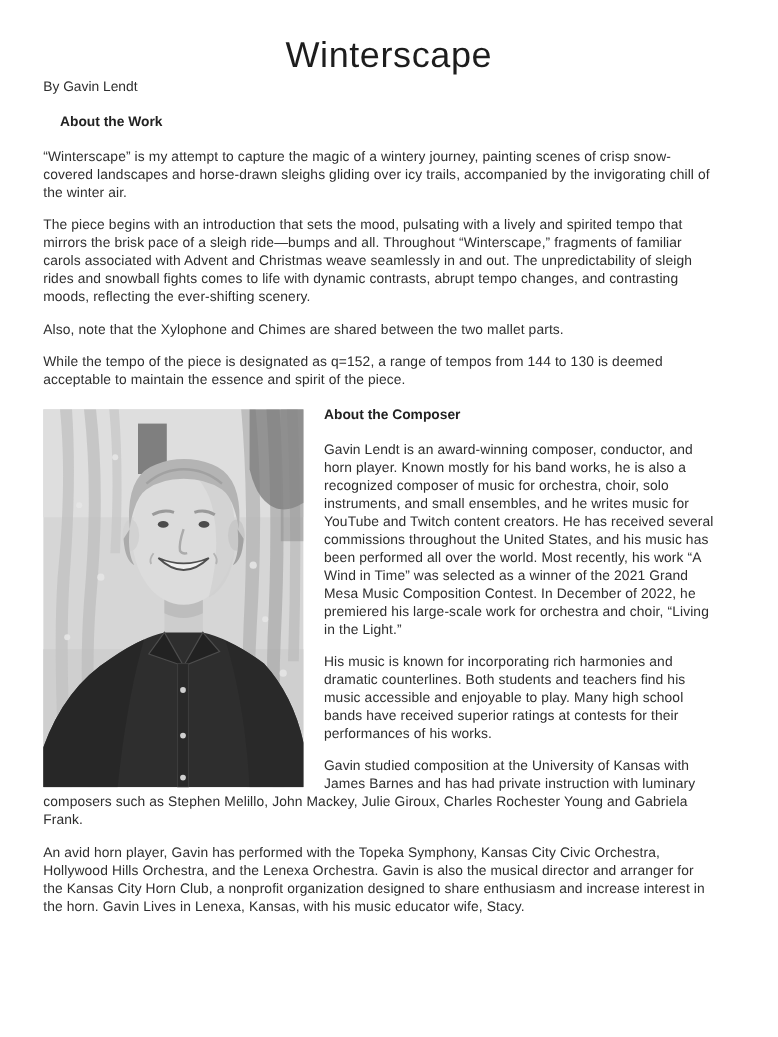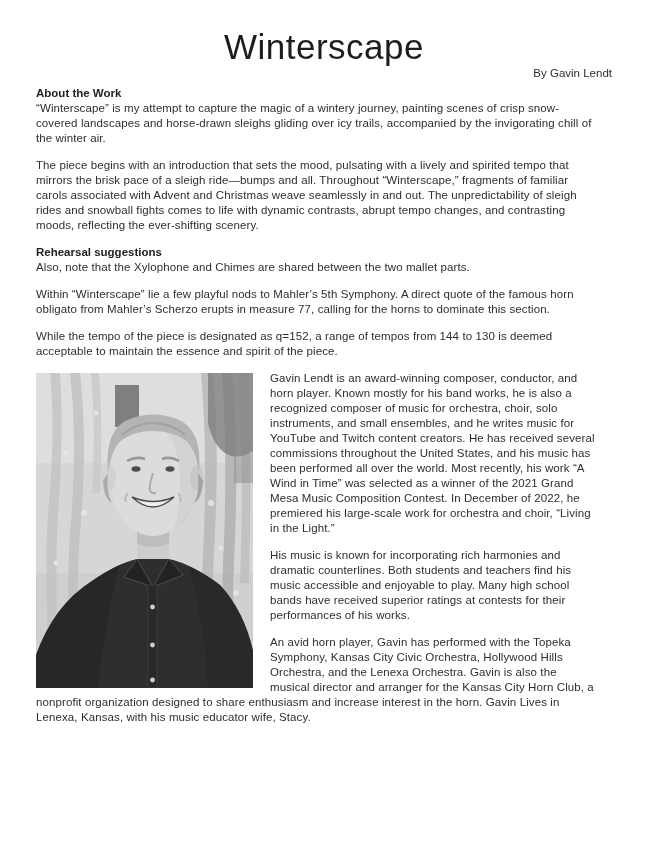--- a/index.html
+++ b/index.html
@@ -11,37 +11,37 @@
   }
   .page {
     box-sizing: border-box;
     width: 648px; height: 864px;
     padding: 30px 36px 0 36px;
     background: #ffffff;
   }
   .title {
     margin: 0;
     text-align: center;
-    font-size: 35px;
+    font-size: 30px;
     font-weight: 400;
     letter-spacing: 0.5px;
     color: #1d1d1d;
     line-height: 34px;
   }
   .byline {
-    text-align: right;
+    text-align: left;
     font-size: 11.5px;
     line-height: 15px;
     margin: 2px 0 5px 0;
   }
   .heading {
     font-size: 11.5px;
     font-weight: 700;
     line-height: 15px;
-    margin: 0;
+    margin: 14px;
     color: #222222;
   }
   .para {
     font-size: 11.5px;
     line-height: 15px;
     margin: 0 16px 12px 0;
     letter-spacing: 0.1px;
   }
   .composer-section { margin-top: 9px; }
   .composer-photo {
@@ -57,23 +57,21 @@
 
 <div class="page">
 
   <h1 class="title">Winterscape</h1>
   <div class="byline">By Gavin Lendt</div>
 
   <h2 class="heading">About the Work</h2>
   <p class="para">“Winterscape” is my attempt to capture the magic of a wintery journey, painting scenes of crisp snow-covered landscapes and horse-drawn sleighs gliding over icy trails, accompanied by the invigorating chill of the winter air.</p>
   <p class="para">The piece begins with an introduction that sets the mood, pulsating with a lively and spirited tempo that mirrors the brisk pace of a sleigh ride—bumps and all. Throughout “Winterscape,” fragments of familiar carols associated with Advent and Christmas weave seamlessly in and out. The unpredictability of sleigh rides and snowball fights comes to life with dynamic contrasts, abrupt tempo changes, and contrasting moods, reflecting the ever-shifting scenery.</p>
 
-  <h2 class="heading">Rehearsal suggestions</h2>
   <p class="para">Also, note that the Xylophone and Chimes are shared between the two mallet parts.</p>
-  <p class="para">Within “Winterscape” lie a few playful nods to Mahler’s 5th Symphony. A direct quote of the famous horn obligato from Mahler’s Scherzo erupts in measure 77, calling for the horns to dominate this section.</p>
   <p class="para">While the tempo of the piece is designated as q=152, a range of tempos from 144 to 130 is deemed acceptable to maintain the essence and spirit of the piece.</p>
 
   <div class="composer-section clearfix">
 
     <svg class="composer-photo" viewBox="0 0 217 315" role="img" xmlns="http://www.w3.org/2000/svg" aria-label="Black-and-white portrait of composer Gavin Lendt smiling, wearing a dark button-down shirt, in front of a fountain">
 
       <rect x="0" y="0" width="217" height="315" fill="#d6d6d6"></rect>
       <rect x="0" y="0" width="217" height="90" fill="#dedede"></rect>
       <rect x="0" y="200" width="217" height="115" fill="#cfcfcf"></rect>
 
@@ -132,18 +130,20 @@
 
       <path d="M101,186 L117,214 L88,204 Z" fill="#222222" stroke="#4d4d4d" stroke-width="1"></path>
       <path d="M133,186 L117,214 L147,202 Z" fill="#222222" stroke="#4d4d4d" stroke-width="1"></path>
 
       <rect x="112" y="212" width="9" height="103" fill="#292929" stroke="#3f3f3f" stroke-width="0.8"></rect>
       <circle cx="116.5" cy="234" r="2.4" fill="#cfcfcf"></circle>
       <circle cx="116.5" cy="272" r="2.4" fill="#cfcfcf"></circle>
       <circle cx="116.5" cy="307" r="2.4" fill="#cfcfcf"></circle>
     </svg>
 
+    <h2 class="heading">About the Composer</h2>
     <p class="para">Gavin Lendt is an award-winning composer, conductor, and horn player. Known mostly for his band works, he is also a recognized composer of music for orchestra, choir, solo instruments, and small ensembles, and he writes music for YouTube and Twitch content creators. He has received several commissions throughout the United States, and his music has been performed all over the world. Most recently, his work “A Wind in Time” was selected as a winner of the 2021 Grand Mesa Music Composition Contest. In December of 2022, he premiered his large-scale work for orchestra and choir, “Living in the Light.”</p>
     <p class="para">His music is known for incorporating rich harmonies and dramatic counterlines. Both students and teachers find his music accessible and enjoyable to play. Many high school bands have received superior ratings at contests for their performances of his works.</p>
+    <p class="para">Gavin studied composition at the University of Kansas with James Barnes and has had private instruction with luminary composers such as Stephen Melillo, John Mackey, Julie Giroux, Charles Rochester Young and Gabriela Frank.</p>
     <p class="para">An avid horn player, Gavin has performed with the Topeka Symphony, Kansas City Civic Orchestra, Hollywood Hills Orchestra, and the Lenexa Orchestra. Gavin is also the musical director and arranger for the Kansas City Horn Club, a nonprofit organization designed to share enthusiasm and increase interest in the horn. Gavin Lives in Lenexa, Kansas, with his music educator wife, Stacy.</p>
   </div>
 
 </div>
 
 </body></html>

